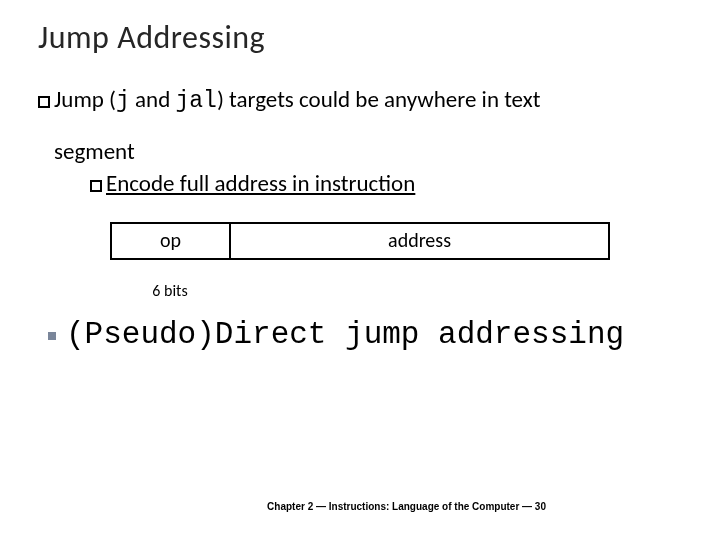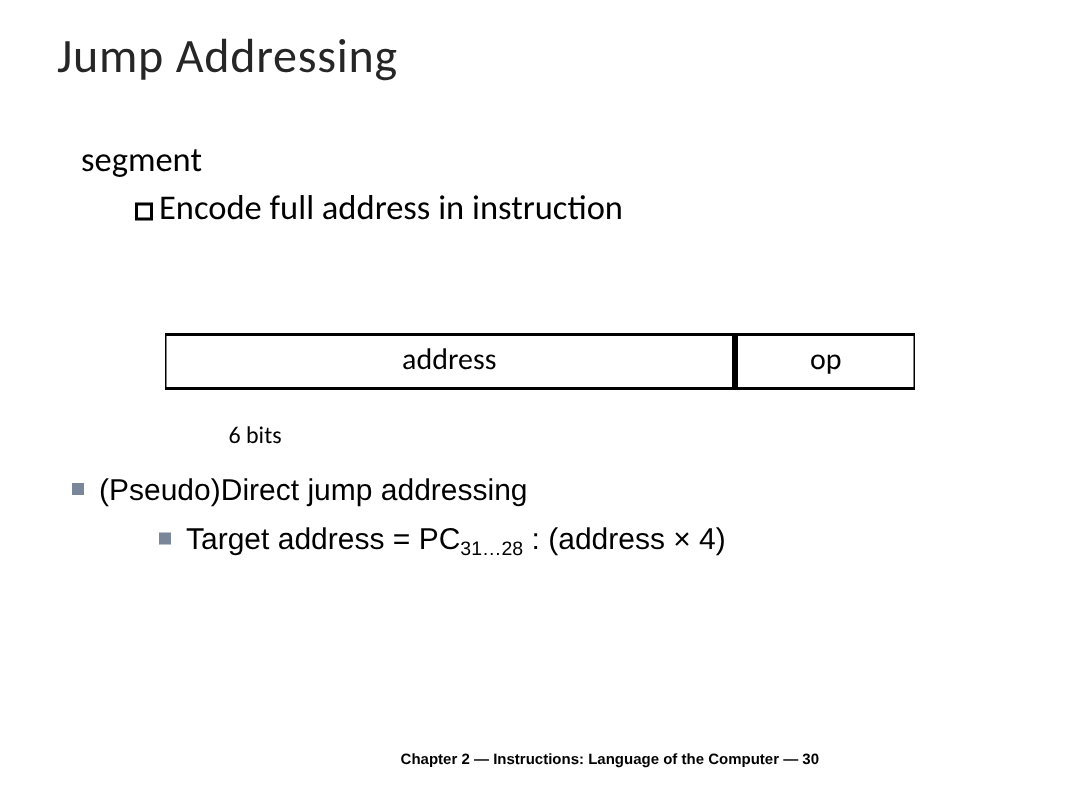--- a/index.html
+++ b/index.html
@@ -44,22 +44,22 @@
     height: 12px;
     border: 2px solid #000;
     margin-right: 4px;
     vertical-align: -1px;
     box-sizing: border-box;
   }
   .mono {
     font-family: "Courier New", Consolas, monospace;
   }
   .line1 { margin-bottom: 2px; }
-  .indent1 { margin-left: 16px; margin-top: 8px; }
-  .indent2 { margin-left: 52px; margin-top: 2px; }
+  .indent1 { margin-left: 16px; margin-top: 20px; }
+  .indent2 { margin-left: 52px; margin-top: 2px; text-decoration: underline; }
 
   .diagram {
     position: absolute;
     left: 110px;
     top: 222px;
     width: 500px;
   }
   .diagram-row {
     display: flex;
     width: 500px;
@@ -83,22 +83,22 @@
   }
   .bits-row > div { box-sizing: border-box; }
   .bits-op { width: 120px; }
   .bits-addr { width: 380px; }
 
   .body2 {
     position: absolute;
     left: 48px;
     top: 314px;
     width: 640px;
-    font-size: 20px;
-    font-family: Liberation Sans, sans-serif;
+    font-size: 31px;
+    font-family: Liberation Mono, monospace;
     color: #000;
     line-height: 1.35;
   }
   .sq-bullet-small {
     display: inline-block;
     width: 8px;
     height: 8px;
     background: #7a869a;
     margin-right: 10px;
     vertical-align: 3px;
@@ -124,40 +124,40 @@
   }
 </style>
 </head>
 <body>
 
 <div class="slide">
 
   <div class="title">Jump Addressing</div>
 
   <div class="body">
+    <div class="line1">
+      <span class="bullet-sq"></span><span>Jump (</span><span class="mono">j</span><span> and </span><span class="mono">jal</span><span>) targets could be anywhere in text</span>
+    </div>
     <div class="indent1">segment</div>
     <div class="indent2">
       <span class="bullet-sq"></span><span>Encode full address in instruction</span>
     </div>
   </div>
 
   <div class="diagram">
     <div class="diagram-row">
+      <div class="cell cell-op">op</div>
       <div class="cell cell-addr">address</div>
-      <div class="cell cell-op">op</div>
     </div>
     <div class="bits-row">
       <div class="bits-op">6 bits</div>
     </div>
   </div>
 
   <div class="body2">
     <div>
       <span class="sq-bullet-small"></span><span>(Pseudo)Direct jump addressing</span>
     </div>
-    <div class="body2-line2">
-      <span class="sq-bullet-small"></span><span>Target address = PC</span><sub>31…28</sub><span> : (address × 4)</span>
-    </div>
   </div>
 
   <div class="footer">Chapter 2 — Instructions: Language of the Computer — 30</div>
 
 </div>
 
 </body></html>

